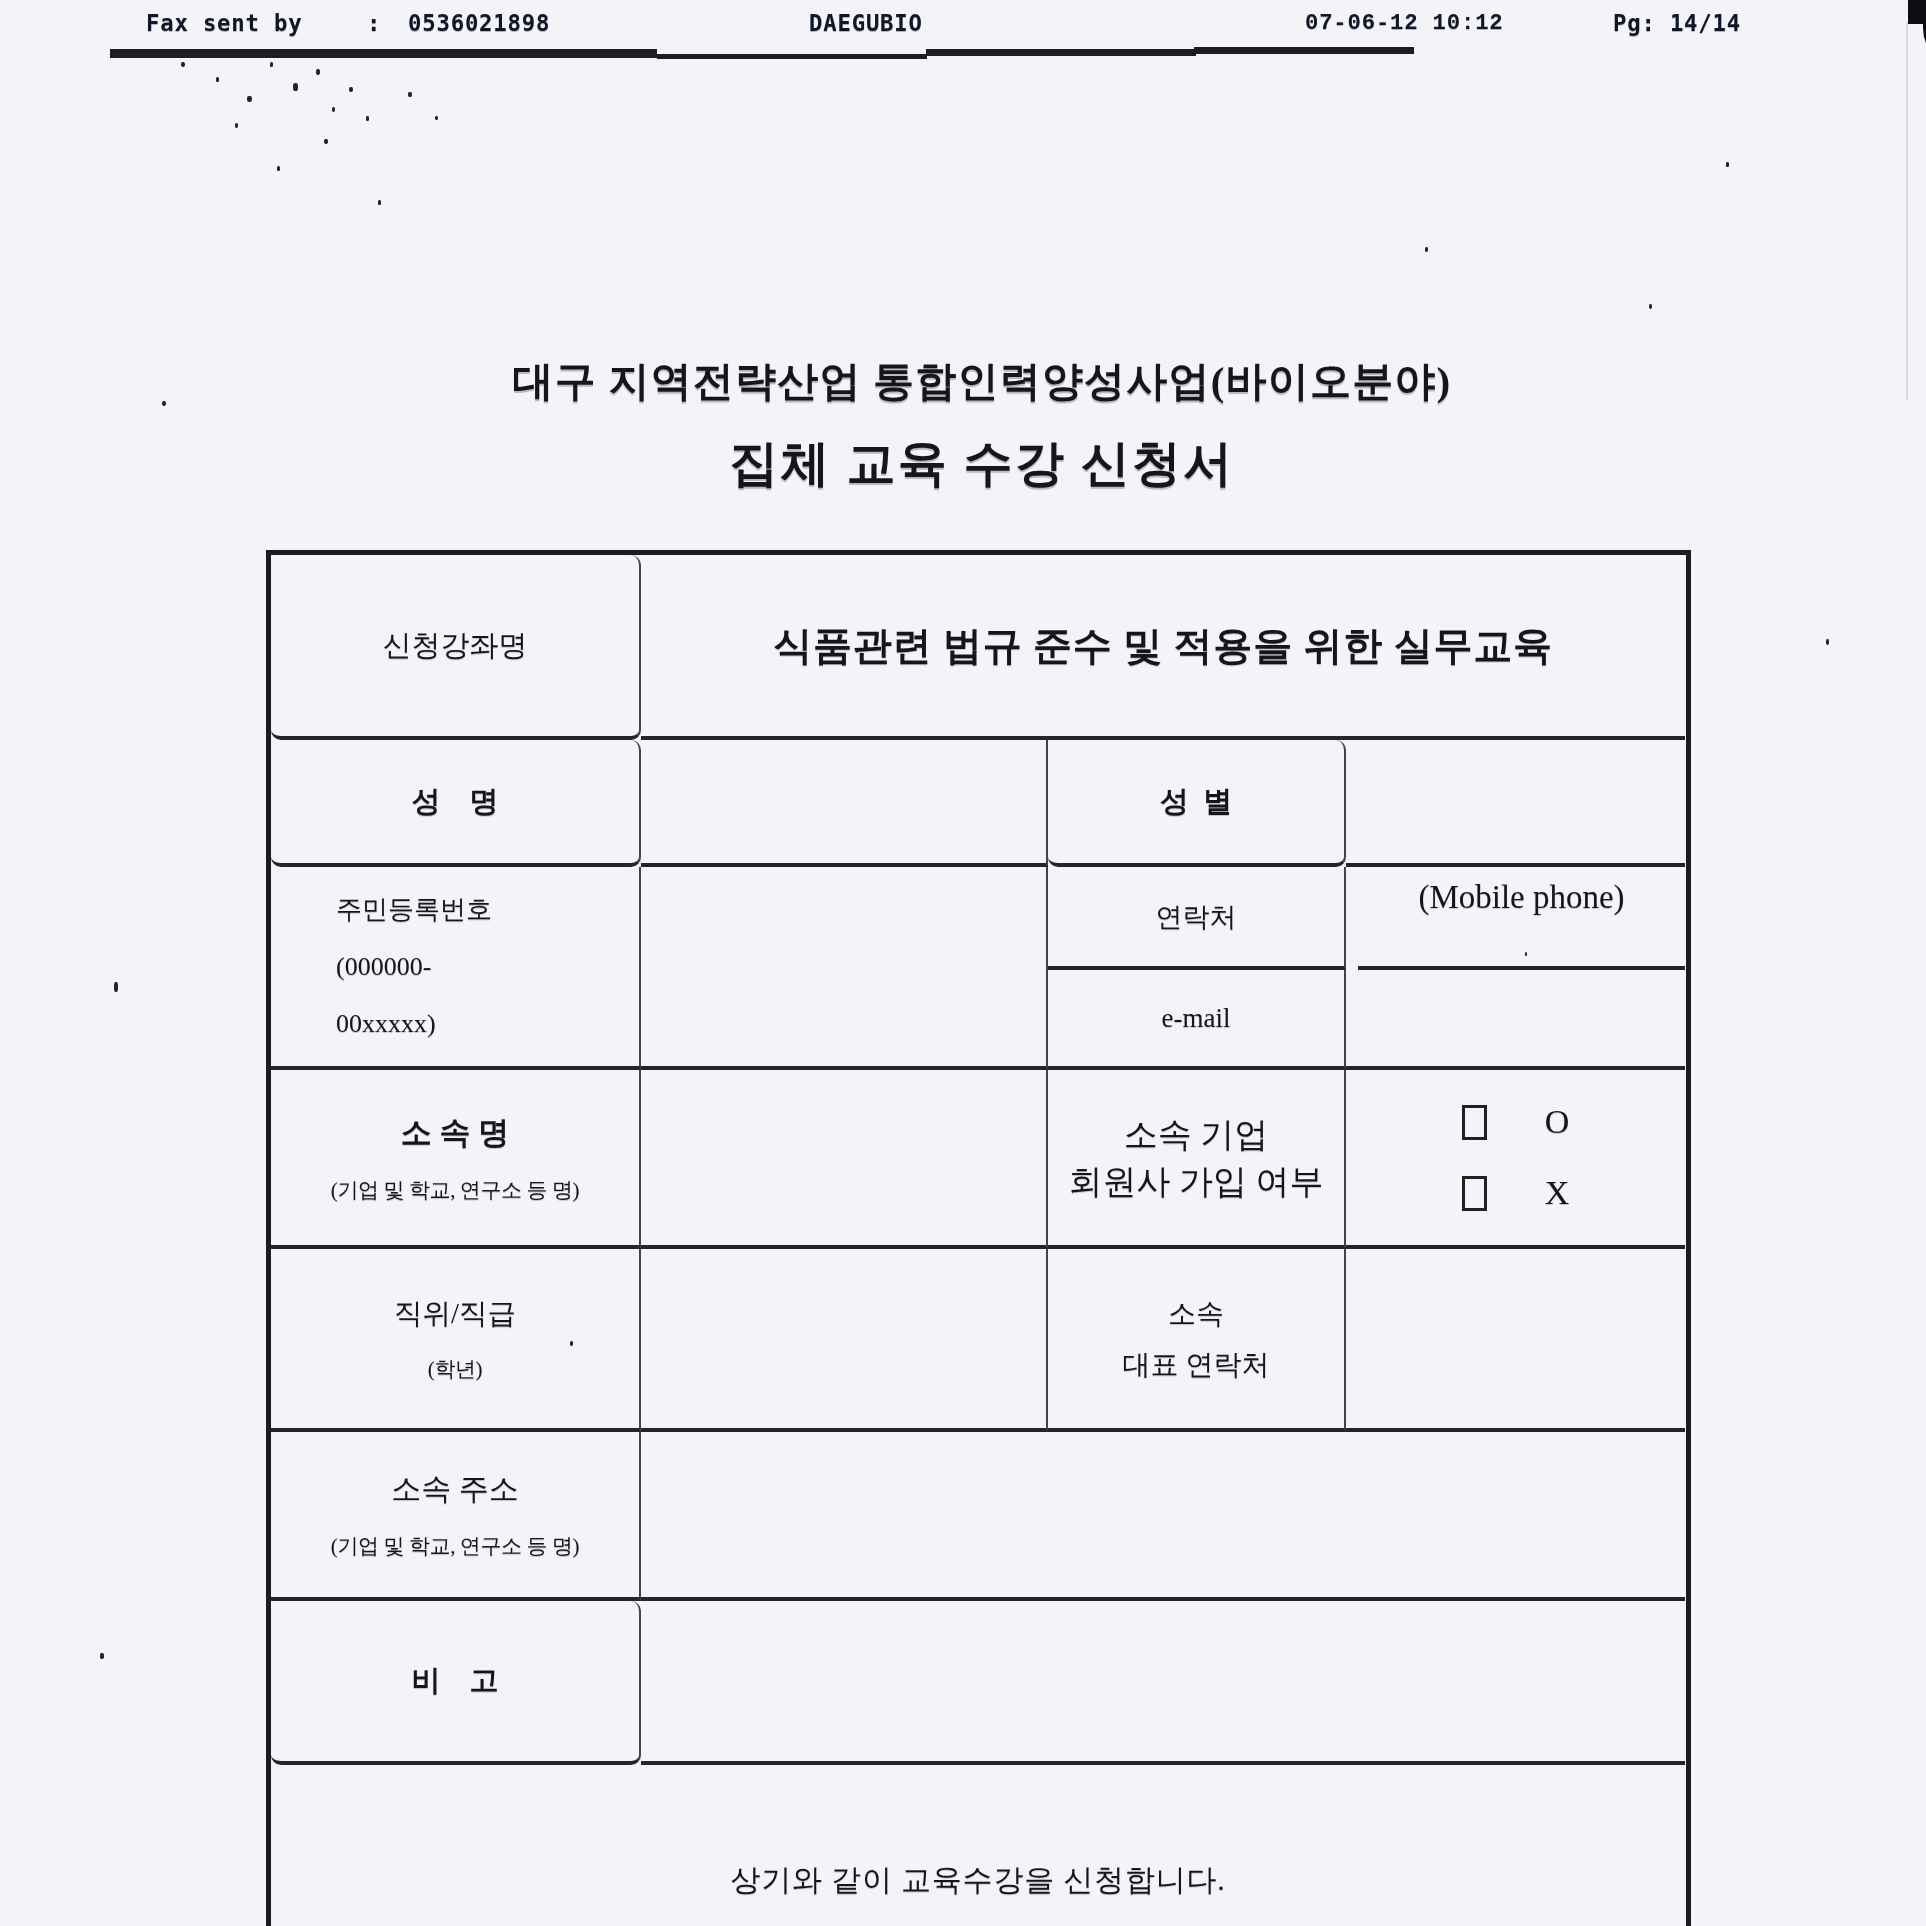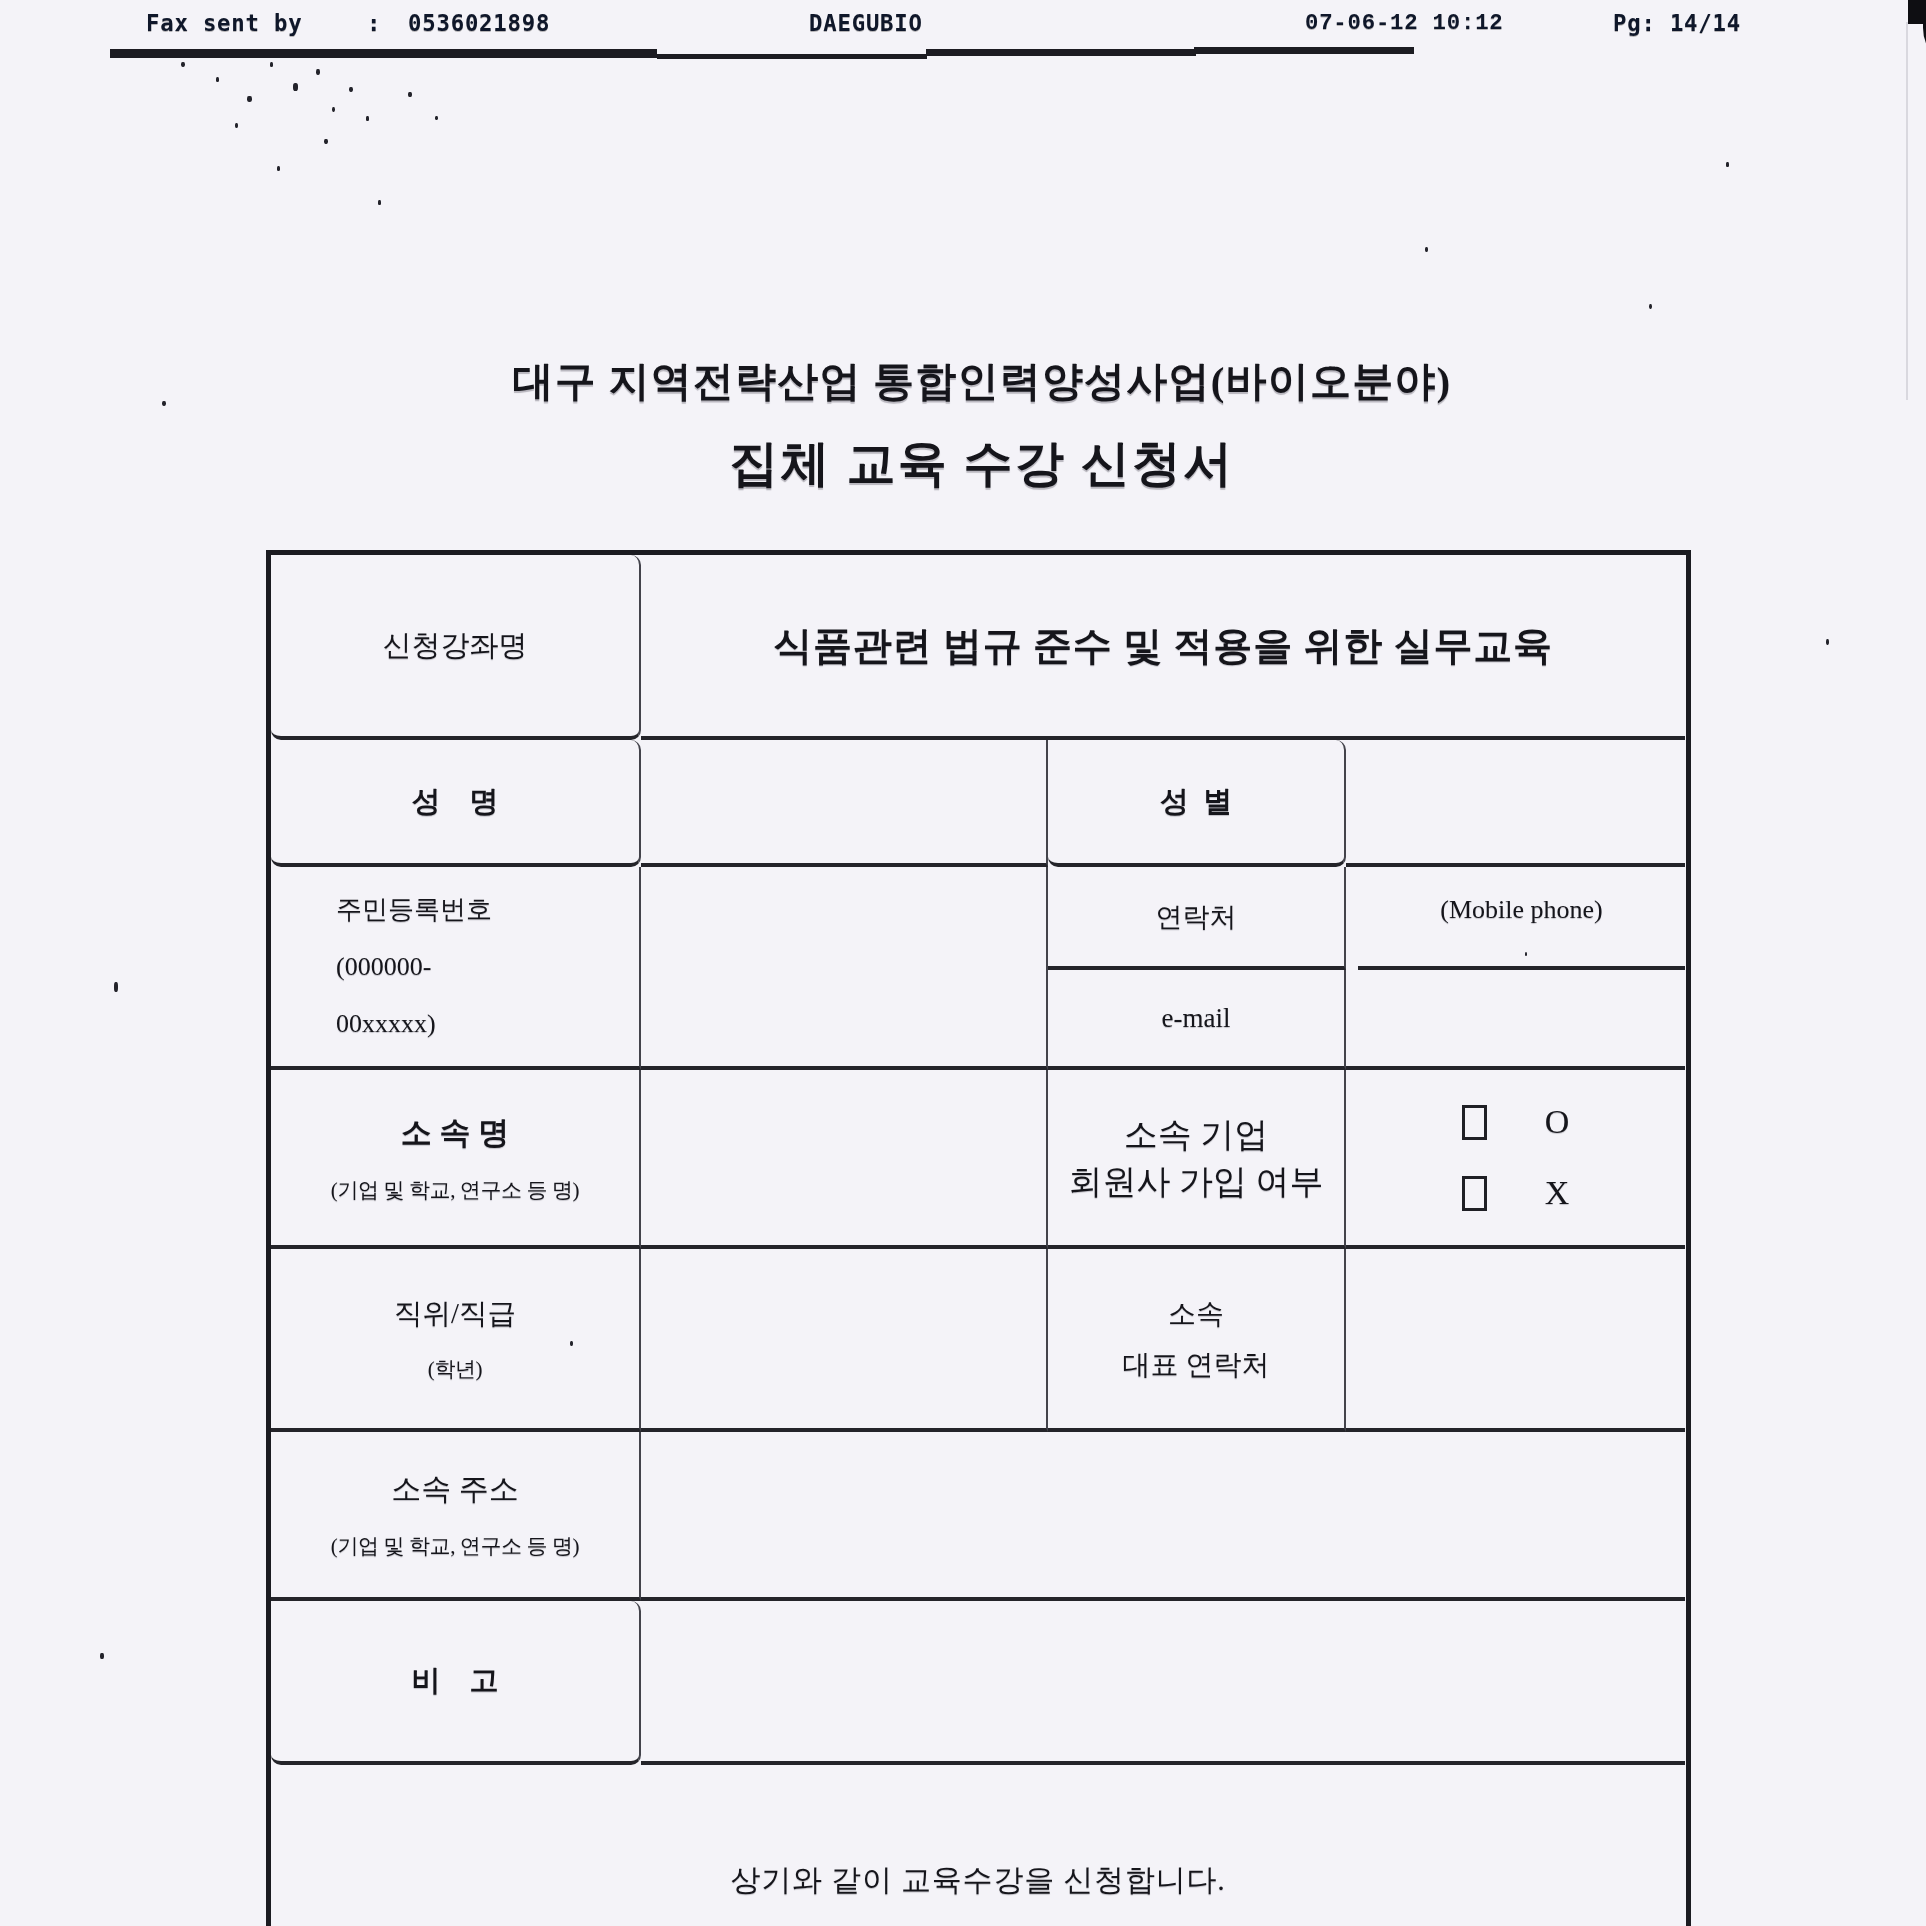--- a/index.html
+++ b/index.html
@@ -31,21 +31,21 @@
   .cs3{grid-column:span 3;}
   .cs4{grid-column:span 4;}
   .rs2{grid-row:span 2;}
   .ws-pre{white-space:pre;font-weight:bold;}
   .lbl{font-size:29px;border-radius:10px;}
   .sub{font-size:21px;margin-top:22px;letter-spacing:-0.4px;}
   .course-val{font-size:39px;font-weight:bold;letter-spacing:0.8px;}
   .rid{align-items:flex-start;padding-left:65px;}
   .rid .ln{font-size:26px;line-height:57px;}
   .two-ln{font-size:34px;line-height:47px;}
-  .mob{justify-content:flex-start;padding-top:28px;font-size:26px;margin-left:12px;}
+  .mob{justify-content:flex-start;padding-top:12px;font-size:33px;margin-left:12px;}
   .opts{justify-content:space-evenly;}
   .opt-row{display:flex;flex-direction:row;align-items:center;gap:58px;}
   .box{width:25px;height:35px;border:3.5px solid #1f1f25;box-sizing:border-box;}
   .opt-letter{font-size:34px;}
   .decl{position:relative;}
   .decl .abs{position:absolute;width:100%;text-align:center;}
   .stmt{top:95px;font-size:30px;letter-spacing:0.8px;}
   .edge-right{position:absolute;left:1906px;top:22.3px;width:1.5px;height:378px;background:#d9d8df;}
 </style>
 </head>

